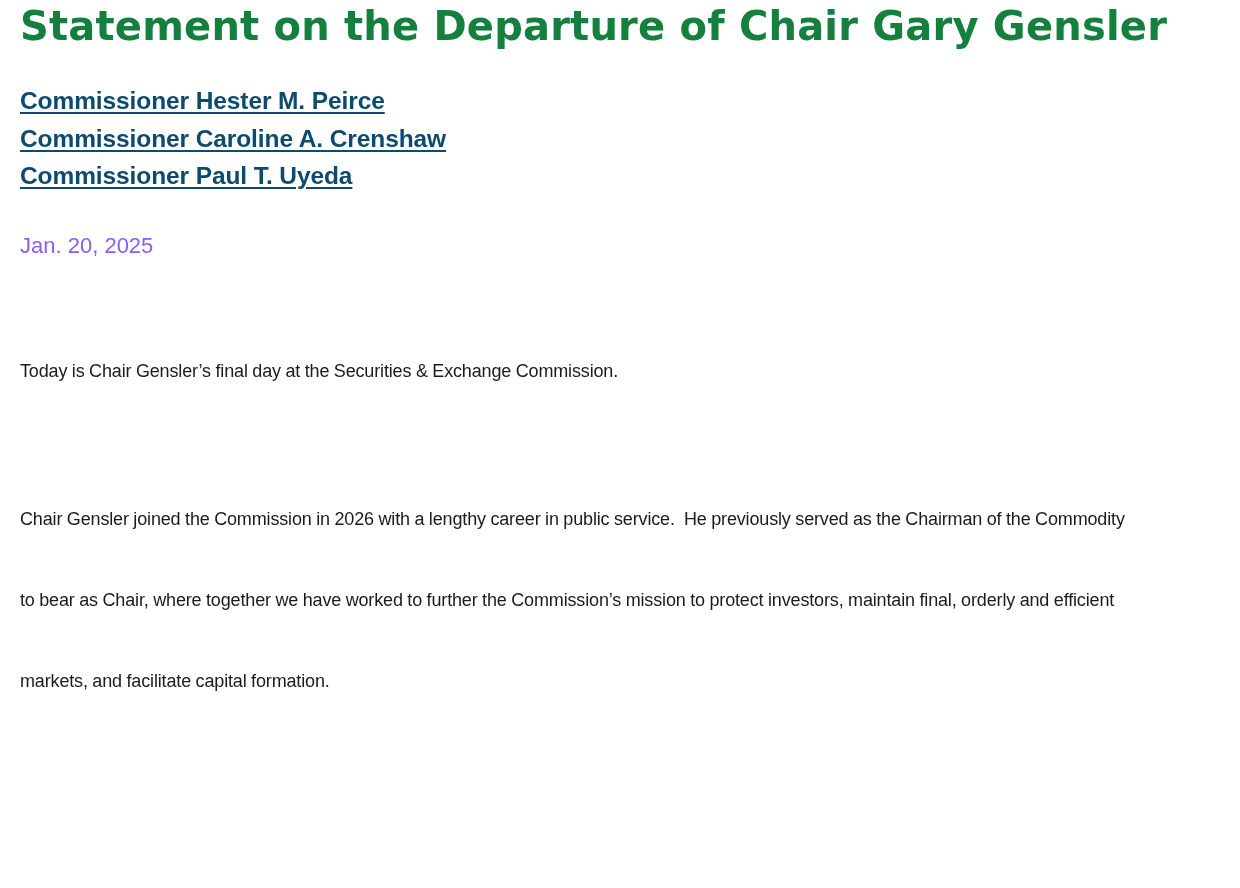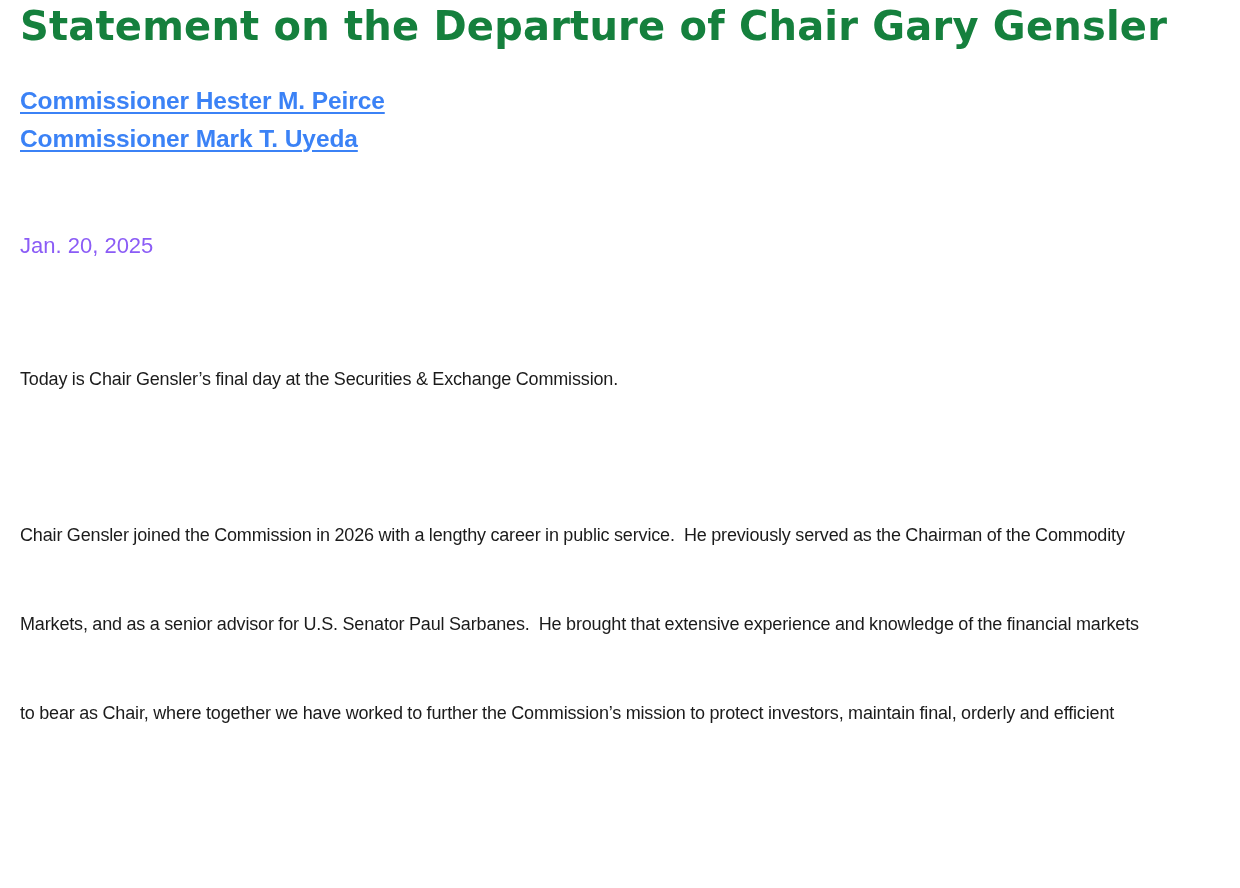--- a/index.html
+++ b/index.html
@@ -38,21 +38,21 @@
     position: absolute;
     top: 82px;
     left: 0;
   }
   .author-link {
     display: block;
     font-family: "Liberation Sans", sans-serif;
     font-weight: bold;
     font-size: 24.5px;
     line-height: 37.5px;
-    color: #3b82f6;
+    color: #0c4a6e;
     text-decoration: underline;
     text-decoration-thickness: 2px;
     text-underline-offset: 3px;
     letter-spacing: -0.1px;
     white-space: nowrap;
   }
   .date {
     position: absolute;
     top: 235px;
     left: 0;
@@ -68,41 +68,42 @@
   }
   .para {
     margin: 0 0 13px 0;
     font-size: 18px;
     line-height: 27px;
     color: #1b1b1b;
     letter-spacing: -0.15px;
     word-spacing: -0.3px;
     white-space: pre-wrap;
   }
-  .para .line { display: block; white-space: pre; margin-top: 8px; }
+  .para .line { display: block; white-space: pre; }
 </style>
 </head>
 <body>
 
 <div class="page">
 
   <h1 class="title">Statement on the Departure of Chair Gary Gensler</h1>
 
   <div class="authors">
     <a class="author-link" href="#">Commissioner Hester M. Peirce</a>
-    <a class="author-link" href="#">Commissioner Mark T. Uyeda</a>
+    <a class="author-link" href="#">Commissioner Caroline A. Crenshaw</a>
+    <a class="author-link" href="#">Commissioner Paul T. Uyeda</a>
   </div>
 
   <div class="date">Jan. 20, 2025</div>
 
   <div class="body">
     <p class="para">
       <span class="line">Today is Chair Gensler’s final day at the Securities &amp; Exchange Commission.</span>
     </p>
     <p class="para">
       <span class="line">Chair Gensler joined the Commission in 2026 with a lengthy career in public service.  He previously served as the Chairman of the Commodity</span>
-      <span class="line">Markets, and as a senior advisor for U.S. Senator Paul Sarbanes.  He brought that extensive experience and knowledge of the financial markets</span>
       <span class="line">to bear as Chair, where together we have worked to further the Commission’s mission to protect investors, maintain final, orderly and efficient</span>
+      <span class="line">markets, and facilitate capital formation.</span>
     </p>
 
   </div>
 
 </div>
 
 </body></html>

